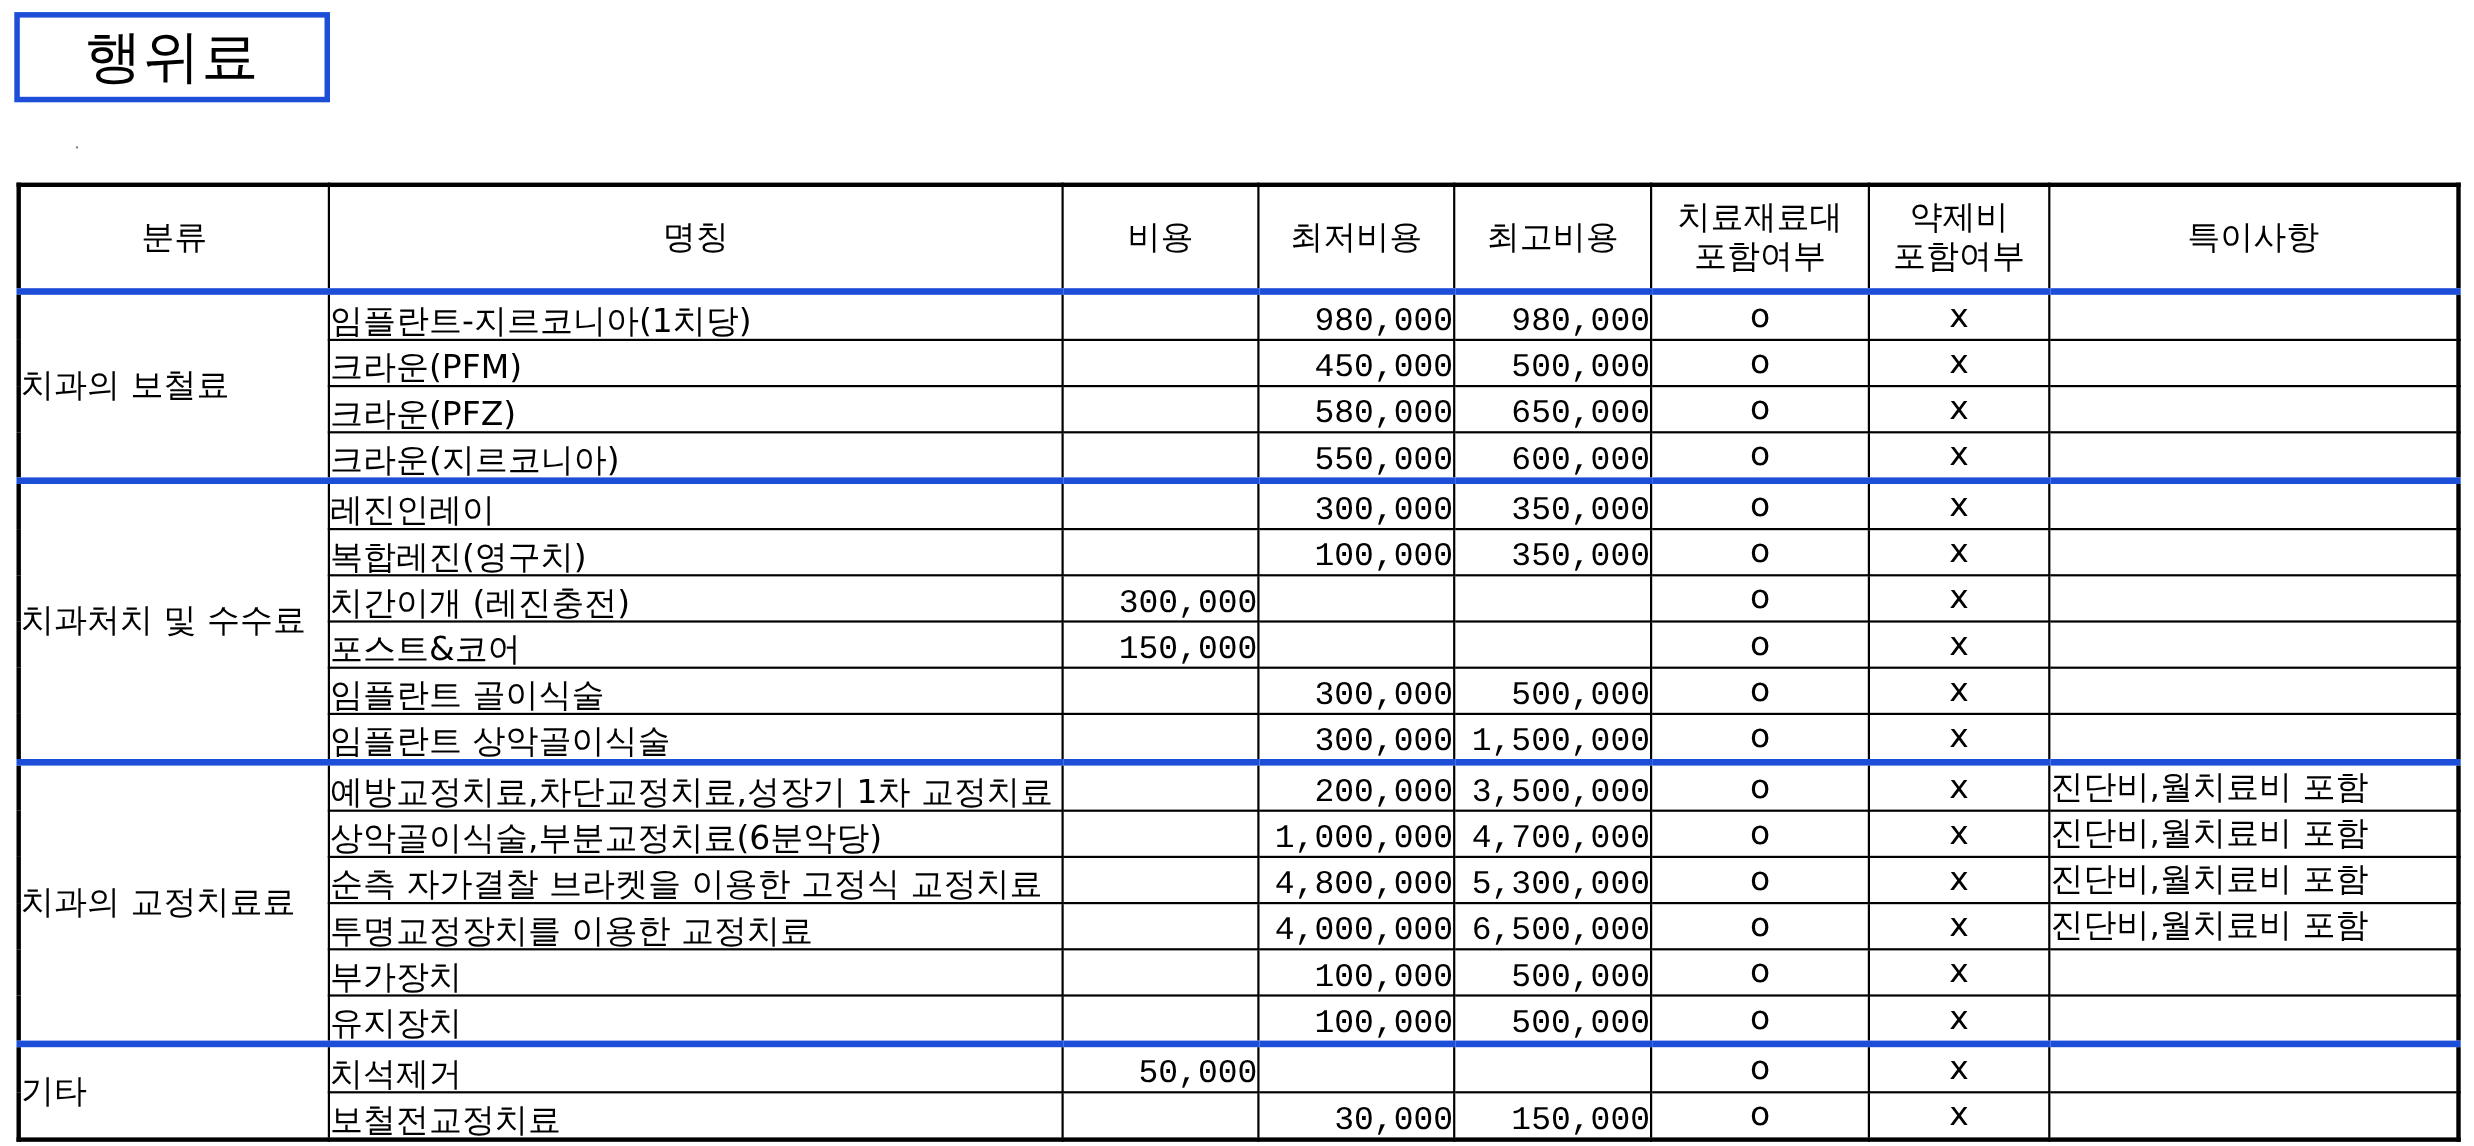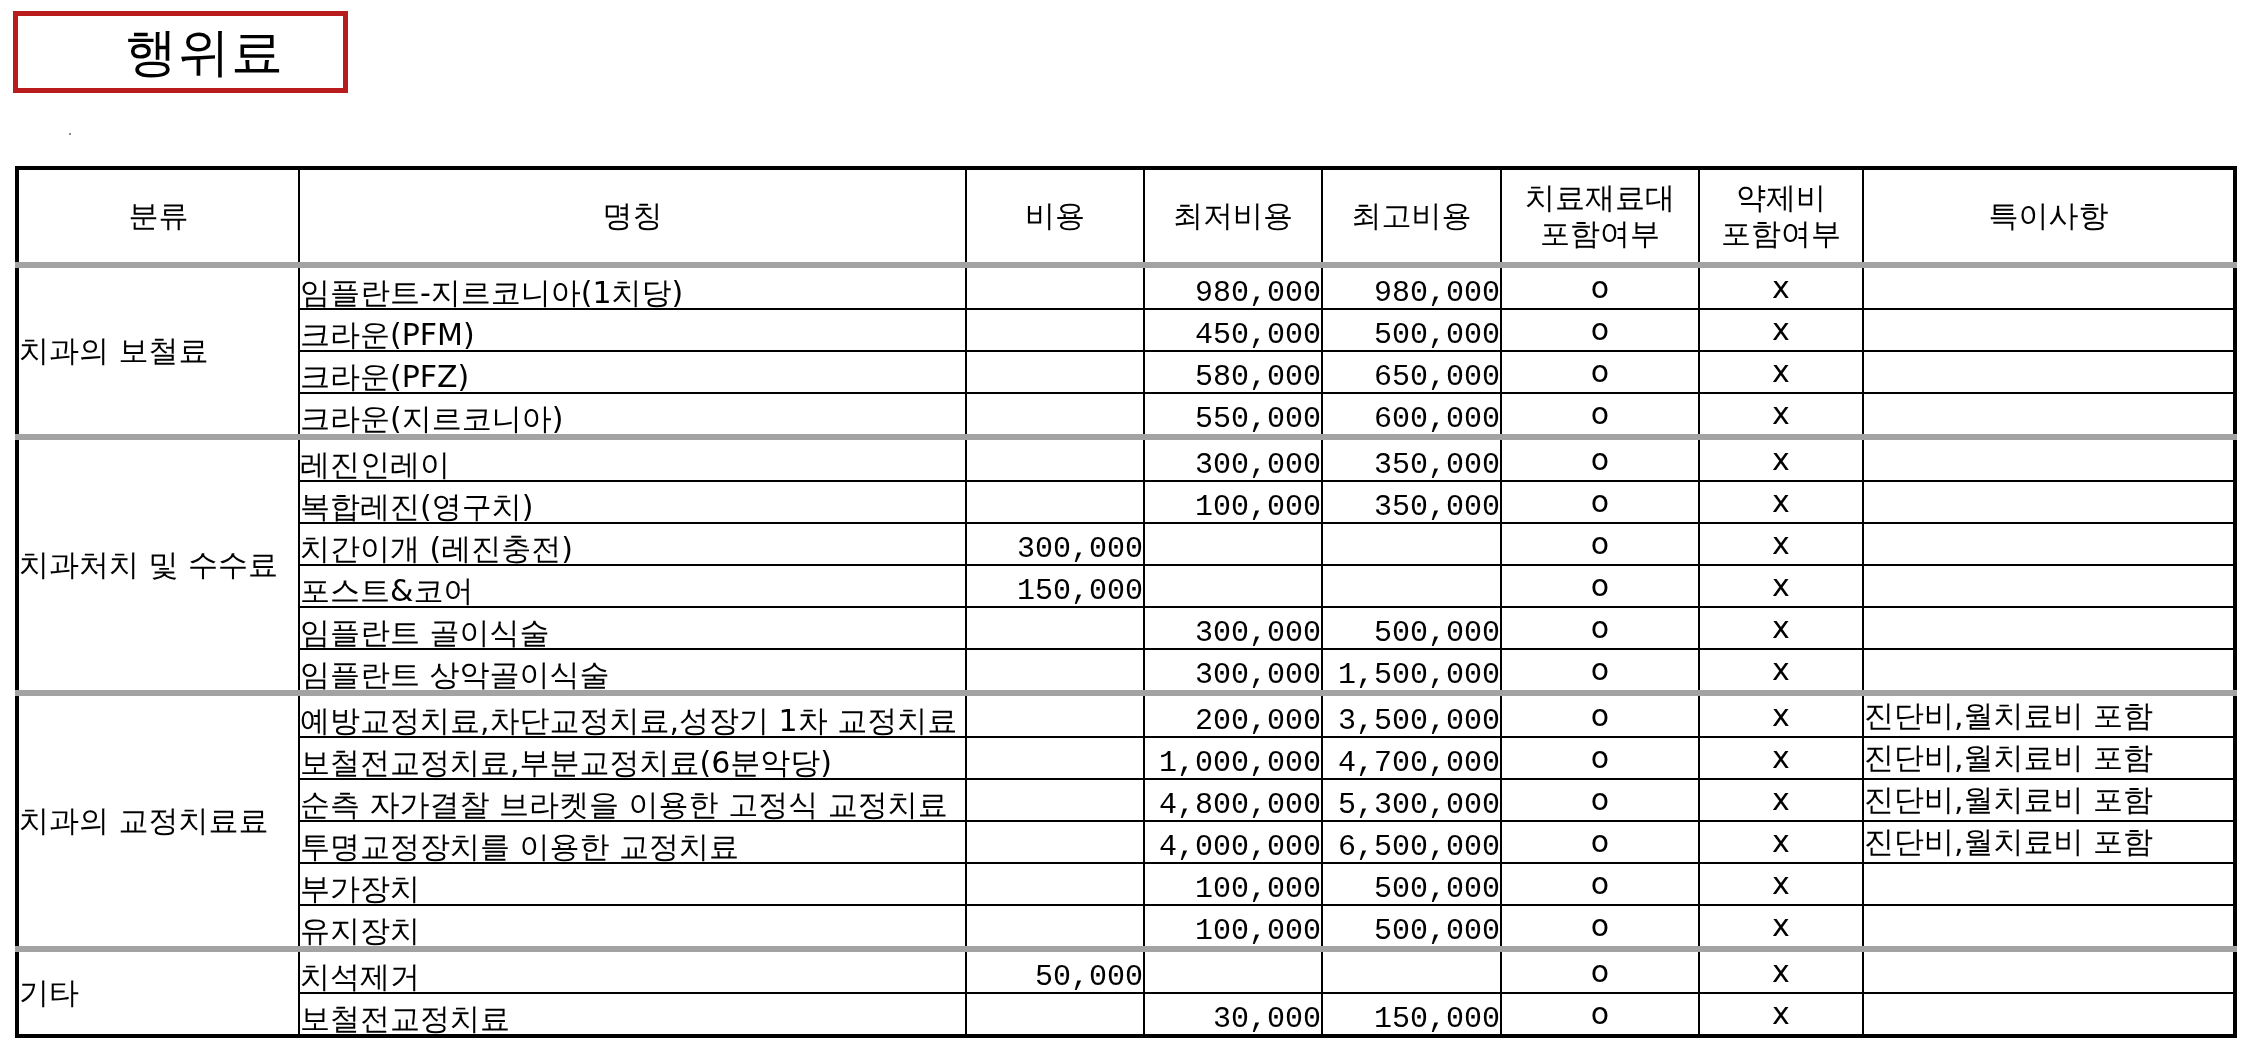--- a/index.html
+++ b/index.html
@@ -2,38 +2,38 @@
 <html><head>
 <meta charset="utf-8">
 <style>
   html, body { margin: 0; padding: 0; background: #ffffff; }
   body {
     width: 2249px; height: 1042px; position: relative; overflow: hidden;
     font-family: "DejaVu Sans", "Liberation Sans", sans-serif; color: #000;
   }
   .title-box {
     position: absolute; left: 13px; top: 11px; width: 277px; height: 72px;
-    border: 5px solid #b91c1c; display: flex; align-items: center; justify-content: center; padding-left: 48px;
+    border: 5px solid #1d4ed8; display: flex; align-items: center; justify-content: center;
   }
   .title-box span { font-size: 52px; line-height: 1; letter-spacing: 1px; }
   .tiny-dot { position: absolute; left: 69px; top: 133px; width: 2px; height: 2px; background: #888; }
 
   table.fees {
     position: absolute; left: 15px; top: 166px;
     border-collapse: collapse; table-layout: fixed;
     width: 2219px;
   }
   table.fees td, table.fees th {
     border: 2px solid #000; padding: 0; font-weight: normal;
     font-size: 30px; line-height: 1; white-space: nowrap; overflow: hidden;
   }
   table.fees th { height: 92px; text-align: center; vertical-align: middle; font-size: 30px; line-height: 36px; }
   table.fees { border: 4px solid #000; padding-left: 27px; }
   thead tr th { border-bottom: 6px solid #000; }
-  tr.section-start td { border-top: 6px solid #a3a3a3; }
+  tr.section-start td { border-top: 6px solid #1d4ed8; }
   td.cat { text-align: left; vertical-align: middle; font-size: 30px; }
   td.name { text-align: left; padding-left: 4px; vertical-align: bottom; padding-bottom: 2px; }
   td.num { text-align: right; padding-right: 4px; font-family: Liberation Mono, monospace; font-size: 31px; vertical-align: bottom; padding-bottom: 1px; }
   td.mark { text-align: center; vertical-align: middle; font-size: 28px; }
   td.note { text-align: left; padding-left: 6px; vertical-align: middle; margin-left: 12px; }
   tbody tr { height: 42px; }
   tbody td { height: 40px; }
 </style>
 </head>
 <body>
@@ -169,21 +169,21 @@
         <td class="cat" rowspan="6">치과의 교정치료료</td>
         <td class="name">예방교정치료,차단교정치료,성장기 1차 교정치료</td>
         <td class="num"></td>
         <td class="num">200,000</td>
         <td class="num">3,500,000</td>
         <td class="mark">o</td>
         <td class="mark">x</td>
         <td class="note">진단비,월치료비 포함</td>
       </tr>
       <tr>
-        <td class="name">보철전교정치료,부분교정치료(6분악당)</td>
+        <td class="name">상악골이식술,부분교정치료(6분악당)</td>
         <td class="num"></td>
         <td class="num">1,000,000</td>
         <td class="num">4,700,000</td>
         <td class="mark">o</td>
         <td class="mark">x</td>
         <td class="note">진단비,월치료비 포함</td>
       </tr>
       <tr>
         <td class="name">순측 자가결찰 브라켓을 이용한 고정식 교정치료</td>
         <td class="num"></td>

